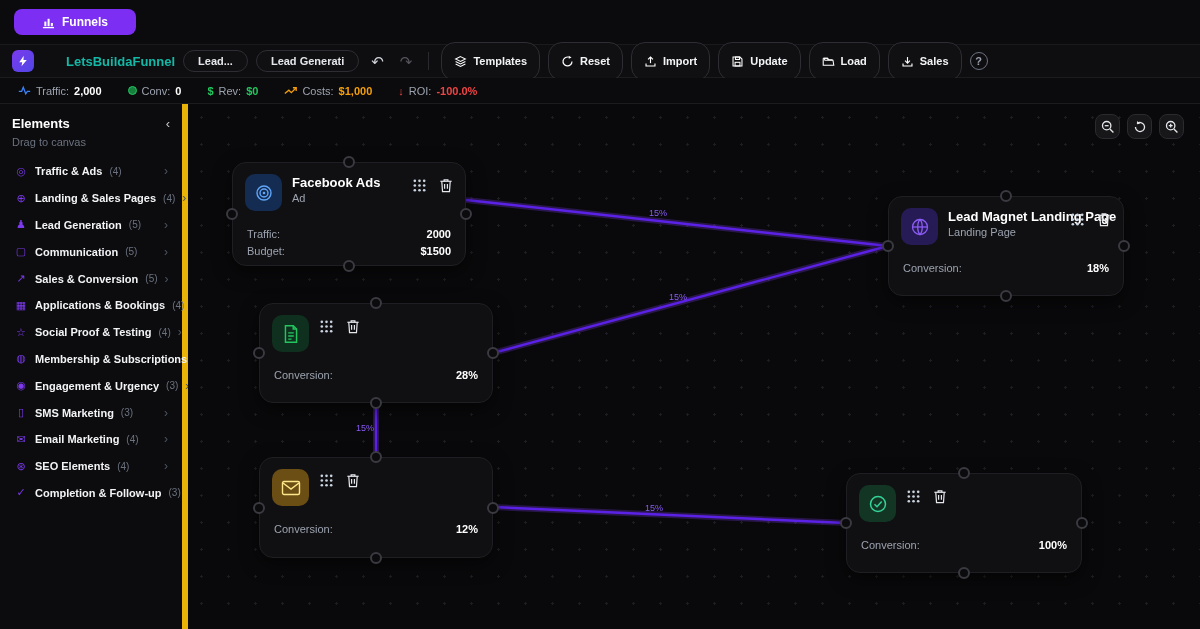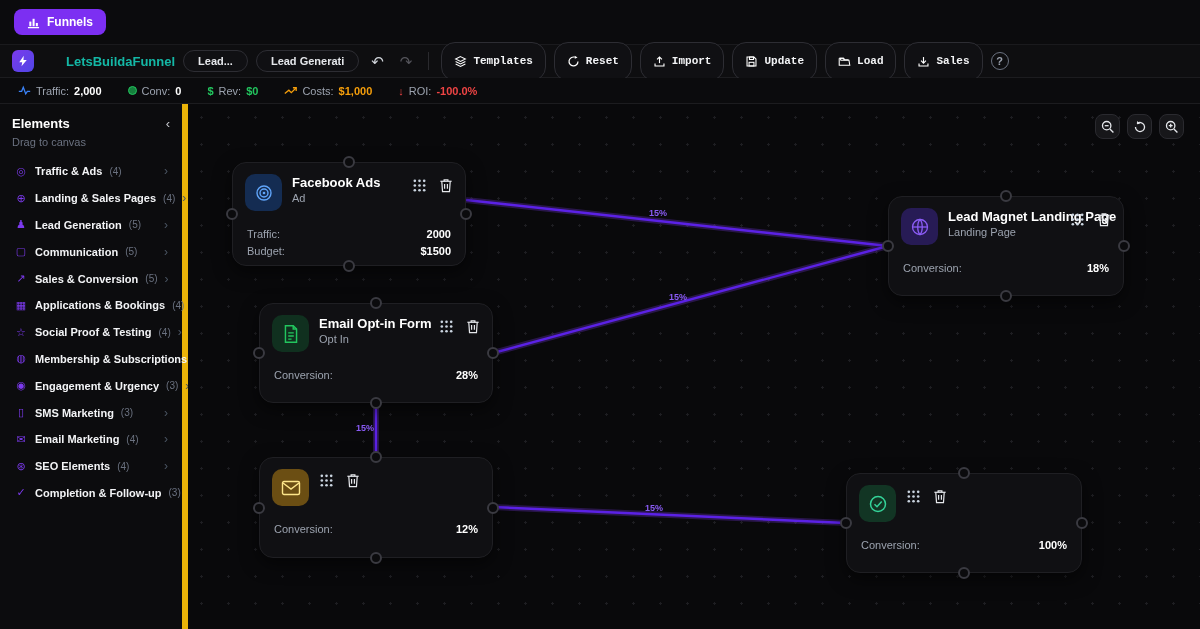--- a/index.html
+++ b/index.html
@@ -1,31 +1,31 @@
 <!DOCTYPE html>
 <html><head>
 <meta charset="utf-8">
 <style>
   * { margin:0; padding:0; box-sizing:border-box; }
   html,body { width:1200px; height:629px; background:#0a0a0b; font-family:"Liberation Sans", sans-serif; overflow:hidden; }
   body { position:relative; color:#e5e7eb; }
 
   
   .topbar { position:absolute; left:0; top:0; width:1200px; height:45px; background:#0b0b0d; border-bottom:1px solid #1a1a1d; display:flex; align-items:center; padding:0 14px; }
-  .funnels-btn { display:flex; align-items:flex-end; gap:7px; background:#7c2ff2; color:#fff; border:none; border-radius:8px; padding:6px 13px; font-size:12px; font-weight:bold; cursor:pointer; font-family:inherit; }
+  .funnels-btn { display:flex; align-items:flex-end; gap:7px; background:#7c2ff2; color:#fff; border:none; border-radius:8px; padding:6px 28px; font-size:12px; font-weight:bold; cursor:pointer; font-family:inherit; }
 
   
   .toolbar { position:absolute; left:0; top:45px; width:1200px; height:33px; background:#0e0e10; border-bottom:1px solid #1c1c1f; display:flex; align-items:center; padding:0 12px; gap:8px; }
   .logo-sq { width:22px; height:22px; border-radius:6px; background:linear-gradient(135deg,#7c3aed,#4f46e5); display:flex; align-items:center; justify-content:center; flex:0 0 auto; }
   .brand { font-size:13px; font-weight:bold; color:#14b8a6; white-space:nowrap;padding-left:24px; }
   .pill { background:#101013; border:1px solid #2d2d33; border-radius:14px; color:#e5e7eb; font-size:11px; font-weight:bold; padding:4px 14px; cursor:pointer; font-family:inherit; white-space:nowrap; }
   .icon-btn { background:none; border:none; color:#d1d5db; font-size:15px; cursor:pointer; padding:2px 4px; line-height:1; font-family:inherit; }
   .icon-btn.dim { color:#55555c; }
   .vdiv { width:1px; height:18px; background:#2a2a2e; margin:0 4px; }
-  .tb-btn { display:flex; align-items:center; gap:6px; background:#101013; border:1px solid #2d2d33; border-radius:14px; color:#f3f4f6; font-size:11px; font-weight:bold; padding:12px 12px; cursor:pointer; font-family:Liberation Mono, monospace; white-space:nowrap; }
+  .tb-btn { display:flex; align-items:center; gap:6px; background:#101013; border:1px solid #2d2d33; border-radius:14px; color:#f3f4f6; font-size:11px; font-weight:bold; padding:12px 12px; cursor:pointer; font-family:Liberation Sans, sans-serif; white-space:nowrap; }
   .help-circle { width:18px; height:18px; border-radius:50%; border:1.5px solid #6b7280; color:#9ca3af; font-size:11px; font-weight:bold; display:flex; align-items:center; justify-content:center; background:none; cursor:pointer; font-family:inherit; }
 
   
   .statsbar { position:absolute; left:0; top:78px; width:1200px; height:26px; background:#0b0b0d; border-bottom:1px solid #1c1c1f; display:flex; align-items:center; padding:0 18px; gap:26px; font-size:11px; }
   .stat { display:flex; align-items:center; gap:5px; }
   .stat .lbl { color:#9ca3af; }
   .stat .val { font-weight:bold; color:#fff; }
   .stat.rev .val { color:#22c55e; }
   .stat.costs .val { color:#f59e0b; }
   .stat.roi .val { color:#ef4444; }
@@ -41,21 +41,21 @@
   .sb-sub { font-size:11px; color:#6b7280; margin-top:5px; margin-bottom:10px; }
   .sb-item { display:flex; align-items:center; gap:7px; height:26.8px; cursor:pointer; border-radius:6px; padding:0 2px; }
   .sb-ic { color:#7c3aed; font-size:11px; width:14px; text-align:center; flex:0 0 auto; }
   .sb-lbl { font-size:11px; font-weight:bold; color:#f3f4f6; white-space:nowrap; }
   .sb-cnt { font-size:10px; color:#6b7280; }
   .sb-chev { margin-left:auto; color:#4b5563; font-size:12px; }
 
   
   .canvas { position:absolute; left:188px; top:104px; width:1012px; height:525px; background-color:#09090b; background-image:radial-gradient(#1e1e22 1.1px, transparent 1.2px); background-size:27px 27px; overflow:hidden; }
   .edges { position:absolute; left:0; top:0; pointer-events:none; }
-  .edge-label { position:absolute; font-size:9px; font-weight:bold; color:#8b5cf6; pointer-events:none; }
+  .edge-label { position:absolute; font-size:9px; font-weight:normal; color:#8b5cf6; pointer-events:none; }
 
   .node { position:absolute; background:#101013; border:1px solid #1f1f23; border-radius:14px; box-shadow:0 6px 18px rgba(0,0,0,.55); cursor:grab; }
   .node-header { display:flex; align-items:flex-start; gap:10px; padding:11px 12px 6px 12px; }
   .node-icon { width:37px; height:37px; border-radius:10px; display:flex; align-items:center; justify-content:center; flex:0 0 auto; }
   .ni-fb { background:#142c52; }
   .ni-doc { background:#10301f; }
   .ni-mail { background:#6b4e13; }
   .ni-globe { background:#271b55; }
   .ni-check { background:#123524; }
   .node-titles { flex:1 1 auto; padding-top:1px; min-width:0; }
@@ -347,24 +347,20 @@
 
   <div class="node" style="left:71px; top:199px; width:234px; height:100px;">
     <div class="node-header">
       <span class="node-icon ni-doc">
         <svg width="18" height="20" viewBox="0 0 16 18" fill="none" stroke="#22c55e" stroke-width="1.3">
             <path d="M3 1.5 H10 L13 4.5 V16.5 H3 Z"></path>
             <path d="M10 1.5 V4.5 H13"></path>
             <path d="M5.5 8 H10.5 M5.5 10.8 H10.5 M5.5 13.6 H8.5"></path>
           </svg>
       </span>
-      <span class="node-titles">
-        <div class="node-title">Email Opt-in Form</div>
-        <div class="node-sub">Opt In</div>
-      </span>
       <span class="node-actions">
         <button class="node-act"><svg width="15" height="15" viewBox="0 0 16 16" fill="#cbd5e1">
               <circle cx="3" cy="3" r="1.4"></circle>
               <circle cx="8" cy="3" r="1.4"></circle>
               <circle cx="13" cy="3" r="1.4"></circle>
               <circle cx="3" cy="8" r="1.4"></circle>
               <circle cx="8" cy="8" r="1.4"></circle>
               <circle cx="13" cy="8" r="1.4"></circle>
               <circle cx="3" cy="13" r="1.4"></circle>
               <circle cx="8" cy="13" r="1.4"></circle>

